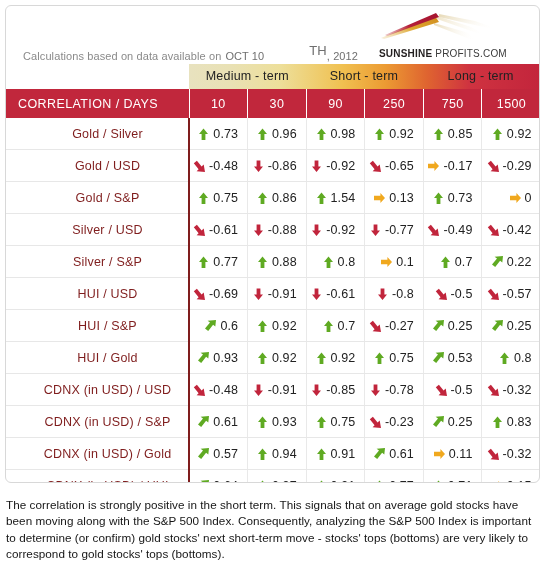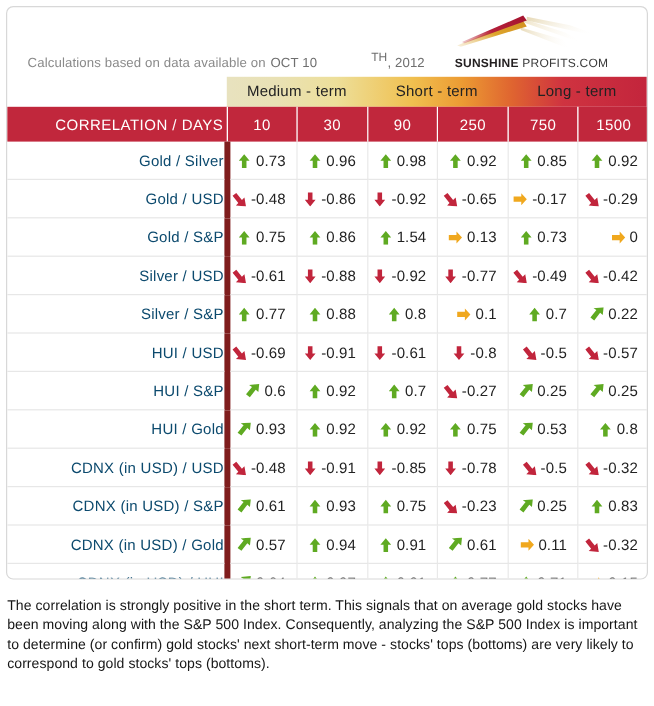--- a/index.html
+++ b/index.html
@@ -21,21 +21,21 @@
   }
   .title{
     position:absolute; left:17px; top:14px;
     font-size:18px; letter-spacing:.6px; color:#2e2e2e; font-weight:400;
   }
   .subtitle{
     position:absolute; left:17px; top:37px;
     font-size:11px; color:#8a8a8a; letter-spacing:.1px; white-space:nowrap;
   }
   .subtitle .date{ color:#6f6f6f; margin-left:4px; }
-  .subtitle sup{ font-size:10px; vertical-align:super;padding-left:45px; }
+  .subtitle sup{ font-size:13px; vertical-align:super;padding-left:45px; }
 
   
   .logo{ position:absolute; right:8px; top:6px; width:160px; height:48px; }
   .logo svg{ display:block; }
   .logo-txt{
     position:absolute; left:8px; bottom:1px; width:100%;
     font-size:10px; letter-spacing:.2px; white-space:nowrap; color:#231f20;
   }
   .logo-txt b{ font-weight:bold; }
   .logo-txt span{ font-weight:normal; color:#3a3a3a; }
@@ -59,33 +59,33 @@
     position:absolute; left:0; top:83px; width:100%;
     border-collapse:collapse; table-layout:fixed;
   }
   th,td{ padding:0; }
   thead th{
     background:#c1273c; color:#ffffff; height:29px;
     font-weight:normal; font-size:12.5px; letter-spacing:.4px;
     border-right:1px solid #ffffff;
   }
   thead th:last-child{ border-right:none; }
-  th.lbl{ text-align:left; padding-left:40px; }
+  th.lbl{ text-align:left; padding-left:12px; }
   col.c-lbl{ width:183px; }
   col.c-num{ width:58.6px; }
 
   tbody td{
     height:31px; font-size:12.5px; color:#2f2f2f;
     border-bottom:1px solid #e7e7e7;
     border-right:1px solid #e9e9e9;
   }
   tbody tr:last-child td{ border-bottom:none; }
   tbody td:last-child{ border-right:none; }
-  td.rl{ text-align:right; padding-left:21px; color:#0c4a6e; letter-spacing:.2px;
-         border-right:5px solid #7f1d1d; }
+  td.rl{ text-align:center; padding-left:21px; color:#7f1d1d; letter-spacing:.2px;
+         border-right:2px solid #7f1d1d; }
   td.val{ text-align:right; padding-right:9px; white-space:nowrap; color:#222; }
   td.val .ar{
     display:inline-block; width:13px; height:12px;
     vertical-align:-2px; margin-right:3px;
   }
   td.val .ar svg{ display:block; }
   td.val .nm{ font-size:12.5px; letter-spacing:.1px; }
 
   
   .note{

